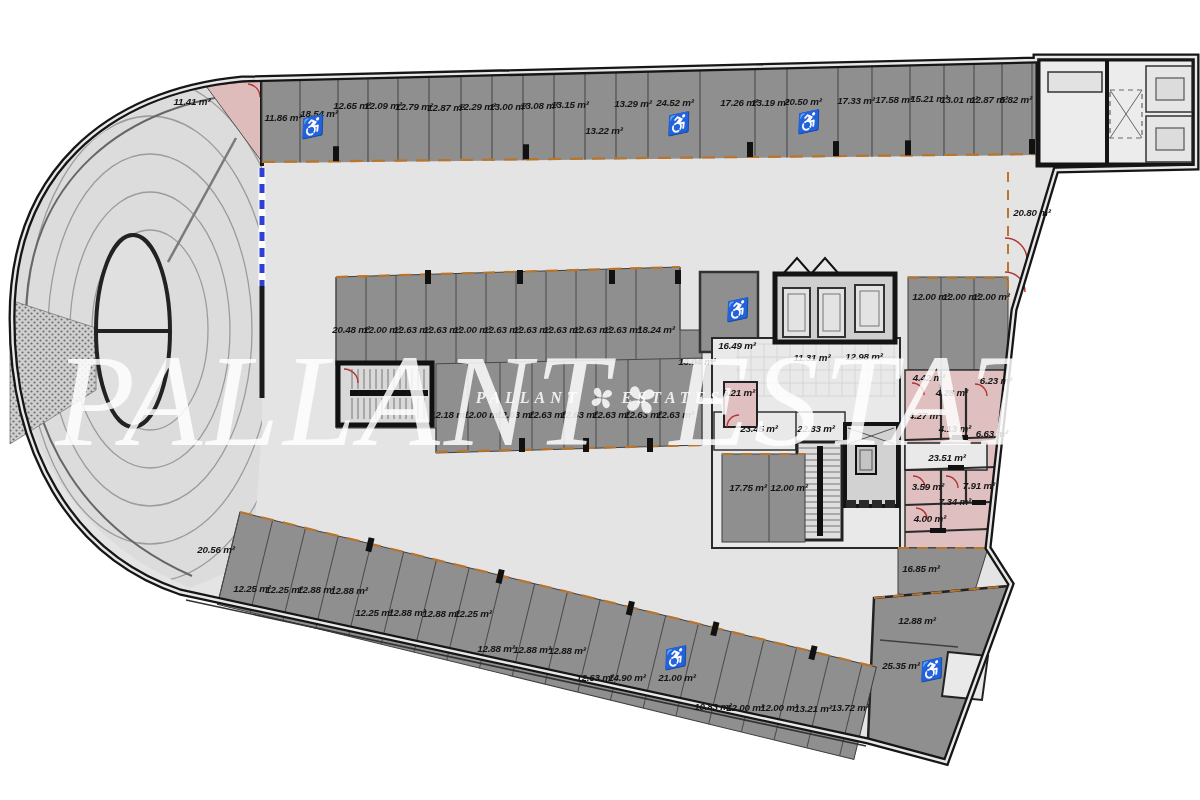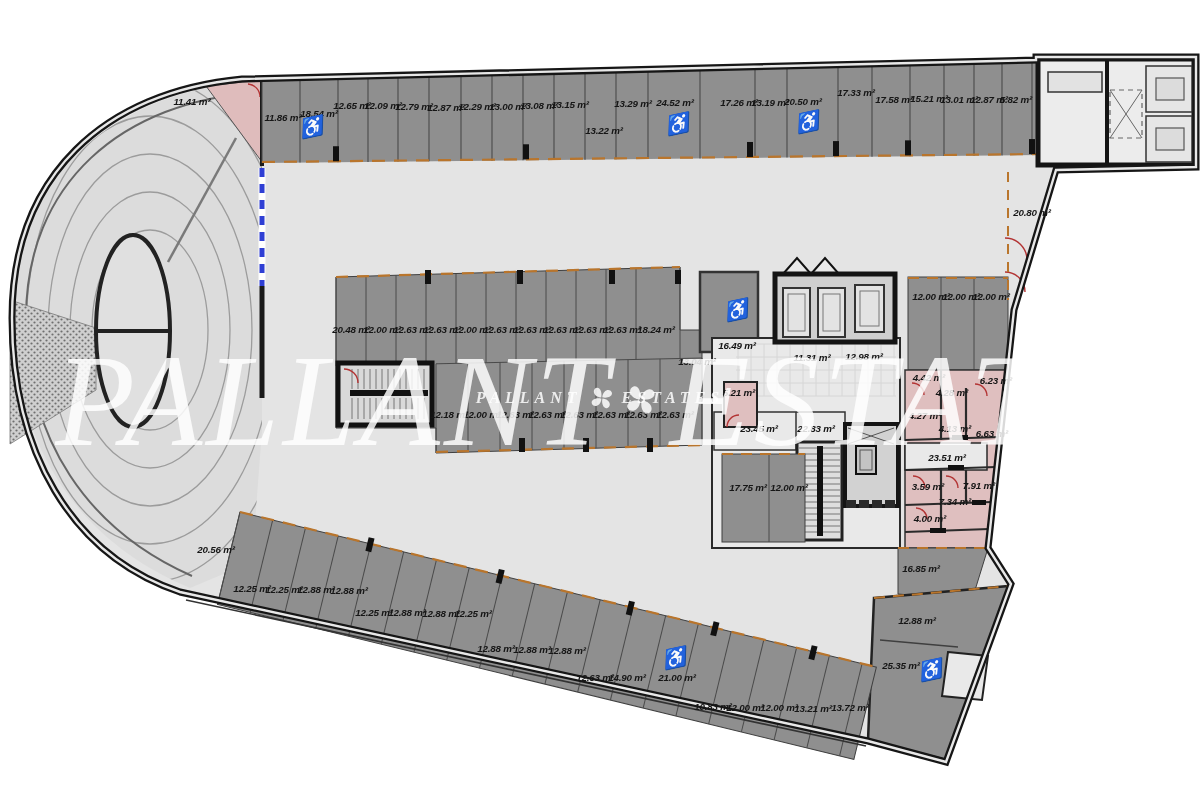--- a/index.html
+++ b/index.html
@@ -353,21 +353,21 @@
       <span class="lbl" style="left: 477px; top: 106px;">12.29 m²</span>
       <span class="lbl" style="left: 508px; top: 106px;">13.00 m²</span>
       <span class="lbl" style="left: 539px; top: 105px;">13.08 m²</span>
       <span class="lbl" style="left: 570px; top: 104px;">13.15 m²</span>
       <span class="lbl" style="left: 604px; top: 103px; margin-top: 27px;">13.22 m²</span>
       <span class="lbl" style="left: 633px; top: 103px;">13.29 m²</span>
       <span class="lbl" style="left: 675px; top: 102px;">24.52 m²</span>
       <span class="lbl" style="left: 739px; top: 102px;">17.26 m²</span>
       <span class="lbl" style="left: 770px; top: 102px;">13.19 m²</span>
       <span class="lbl" style="left: 803px; top: 101px;">20.50 m²</span>
-      <span class="lbl" style="left: 856px; top: 92px;">17.33 m²</span>
+      <span class="lbl" style="left: 856px; top: 100px;">17.33 m²</span>
       <span class="lbl" style="left: 894px; top: 99px;">17.58 m²</span>
       <span class="lbl" style="left: 929px; top: 98px;">15.21 m²</span>
       <span class="lbl" style="left: 959px; top: 99px;">13.01 m²</span>
       <span class="lbl" style="left: 989px; top: 99px;">12.87 m²</span>
       <span class="lbl" style="left: 1016px; top: 99px;">5.82 m²</span>
       <span class="lbl" style="left: 351px; top: 329px;">20.48 m²</span>
       <span class="lbl" style="left: 382px; top: 329px;">12.00 m²</span>
       <span class="lbl" style="left: 412px; top: 329px;">12.63 m²</span>
       <span class="lbl" style="left: 442px; top: 329px;">12.63 m²</span>
       <span class="lbl" style="left: 472px; top: 329px;">12.00 m²</span>

